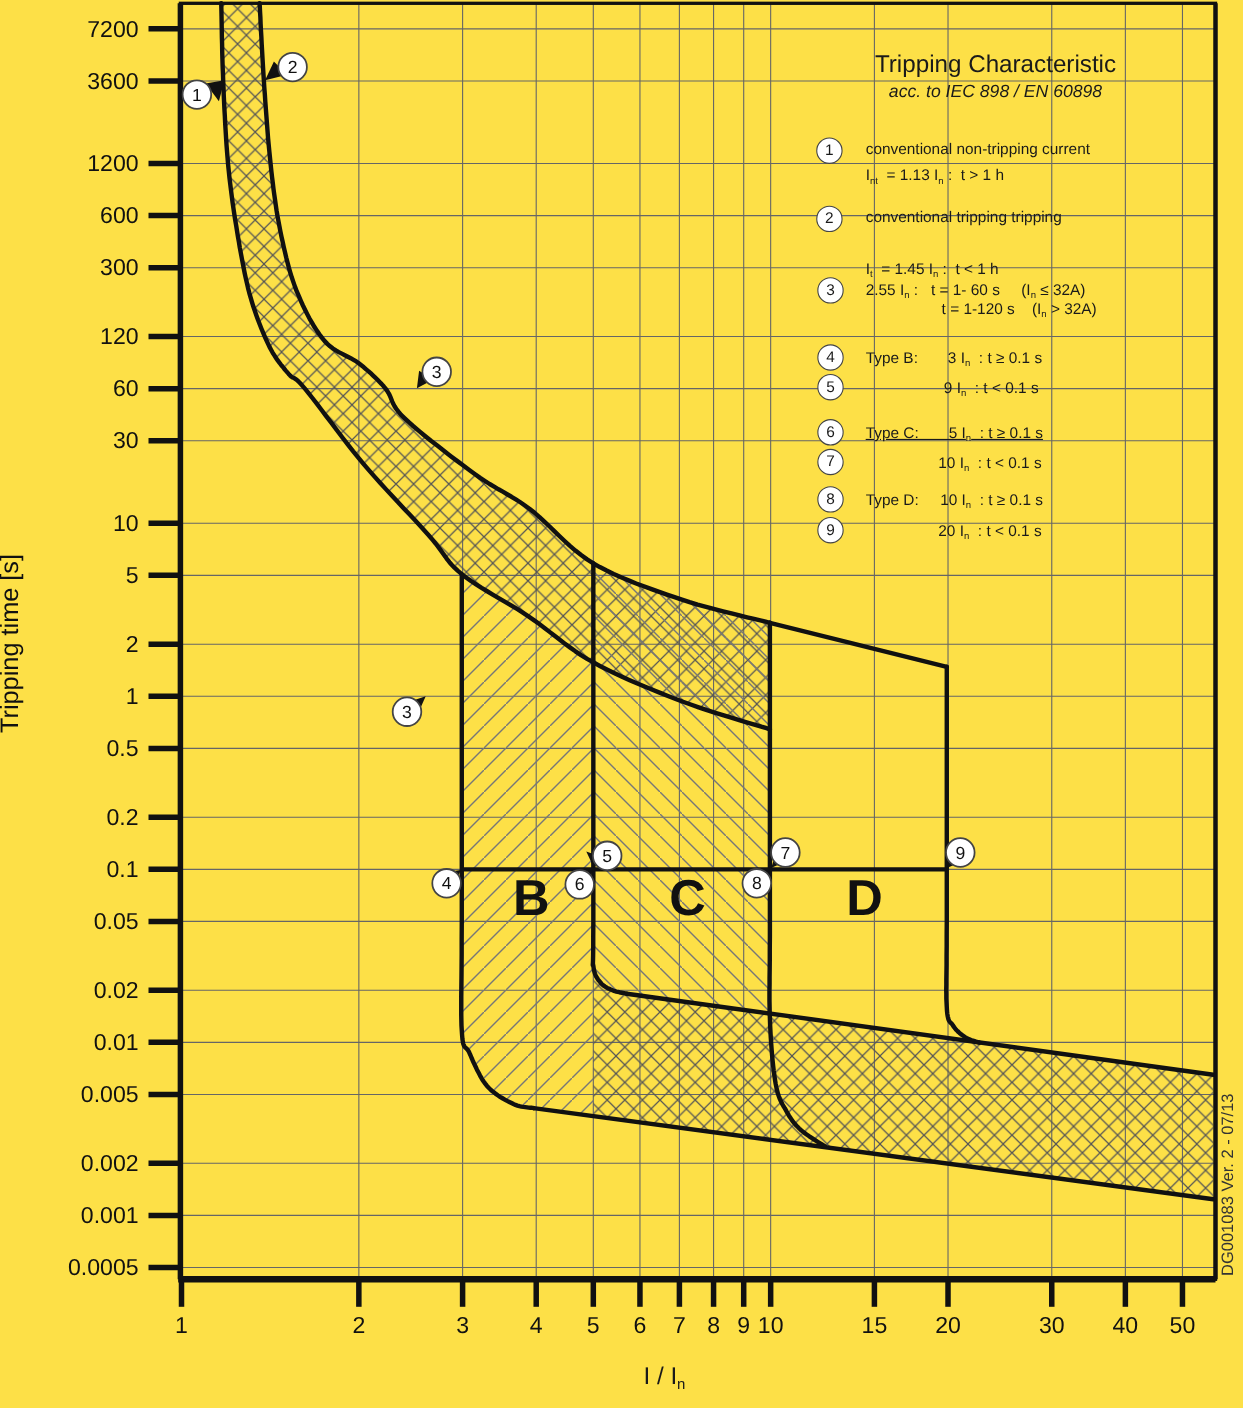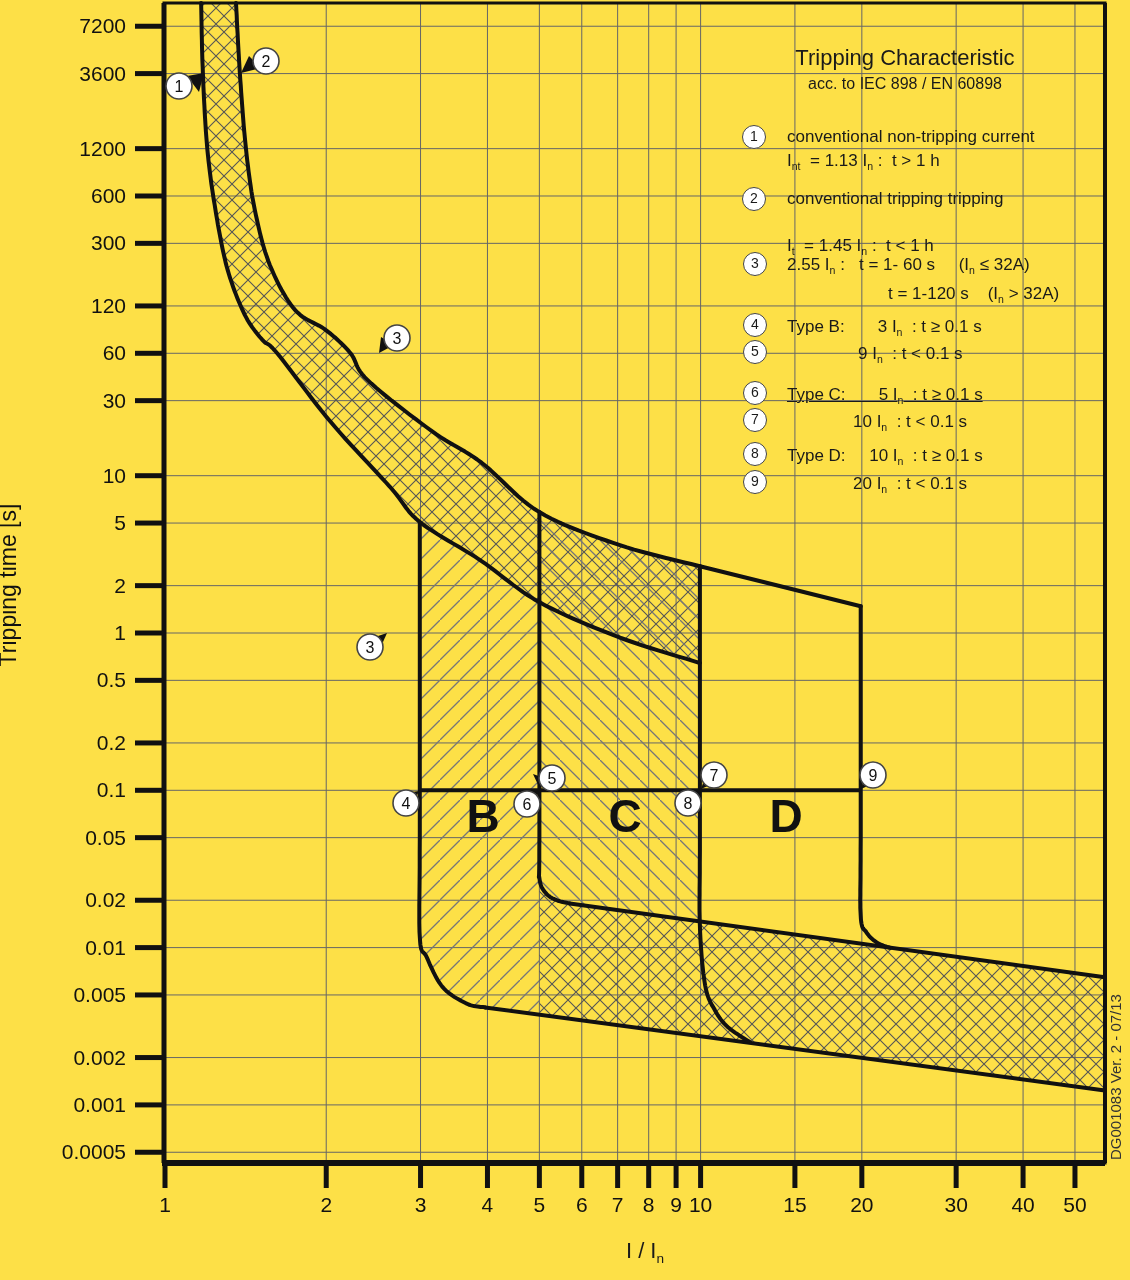--- a/index.html
+++ b/index.html
@@ -2,22 +2,22 @@
 <html><head>
 <meta charset="utf-8">
 <style>
   html,body{margin:0;padding:0;background:#fff;}
   .stage{position:relative;width:1130px;height:1280px;background:#fde047;overflow:hidden;
          font-family:"Liberation Sans",sans-serif;color:#1a1a1a;}
   svg{position:absolute;left:0;top:0;}
   #overlay{position:absolute;left:0;top:0;width:1130px;height:1116px;pointer-events:none;}
   .ov{position:absolute;white-space:pre;color:#1a1a1a;}
   .legend-title{font-size:22px;text-align:center;width:340px;}
-  .legend-subtitle{font-size:16px;text-align:center;width:340px;}
-  .lrow{font-size:17px;}
+  .legend-subtitle{font-size:16px;text-align:center;width:340px;font-style:italic;}
+  .lrow{font-size:14px;}
   .circ{position:absolute;width:24px;height:24px;border:1.5px solid #444;border-radius:50%;
         box-sizing:border-box;text-align:center;line-height:20px;font-size:14px;background:#fff;}
   sub{font-size:0.62em;vertical-align:-0.35em;}
   .xtitle{font-size:22px;}
 </style>
 </head>
 <body>
 
 <div class="stage">
   <svg id="chart" width="1130" height="1280">
@@ -207,30 +207,30 @@
         <circle cx="688" cy="803" r="13" fill="#fff" stroke="#444" stroke-width="1.6"></circle>
         <text x="688" y="808.5" font-size="16" text-anchor="middle" fill="#111111" font-family="Liberation Sans, sans-serif">8</text>
         <polygon points="861.0,789.0 866.0,774.0 879.0,781.0" fill="#111111"></polygon>
         <circle cx="873" cy="775" r="13" fill="#fff" stroke="#444" stroke-width="1.6"></circle>
         <text x="873" y="780.5" font-size="16" text-anchor="middle" fill="#111111" font-family="Liberation Sans, sans-serif">9</text>
       </g>
     </svg>
   <div id="overlay">
     <div class="ov legend-title" style="left:735px;top:45px;">Tripping Characteristic</div>
     <div class="ov legend-subtitle" style="left:735px;top:75px;">acc. to IEC 898 / EN 60898</div>
-    <div class="ov xtitle" style="left:585px;top:1238px;width:120px;text-align:center;"><span>I / I</span><sub>n</sub></div>
+    <div class="ov xtitle" style="left:585px;top:1238px;width:120px;"><span>I / I</span><sub>n</sub></div>
   <div class="circ" style="left: 742px; top: 125px;">1</div>
       <div class="ov lrow" style="left: 787px; top: 127px;"><span>conventional non-tripping current</span></div>
       <div class="ov lrow" style="left: 787px; top: 151px;"><span>I</span><sub>nt</sub><span>  = 1.13 I</span><sub>n</sub><span> :  t &gt; 1 h</span></div>
       <div class="circ" style="left: 742px; top: 187px;">2</div>
       <div class="ov lrow" style="left: 787px; top: 189px;"><span>conventional tripping tripping</span></div>
       <div class="ov lrow" style="left: 787px; top: 213px; margin-top: 23px;"><span>I</span><sub>t</sub><span>  = 1.45 I</span><sub>n</sub><span> :  t &lt; 1 h</span></div>
       <div class="circ" style="left: 743px; top: 252px;">3</div>
       <div class="ov lrow" style="left: 787px; top: 255px;"><span>2.55 I</span><sub>n</sub><span> :   t = 1- 60 s     (I</span><sub>n</sub><span> ≤ 32A)</span></div>
-      <div class="ov lrow" style="left: 856px; top: 284px; margin-left: 32px;"><span>t = 1-120 s    (I</span><sub>n</sub><span> &gt; 32A)</span></div>
+      <div class="ov lrow" style="left: 856px; top: 272px;"><span>t = 1-120 s    (I</span><sub>n</sub><span> &gt; 32A)</span></div>
       <div class="circ" style="left: 743px; top: 313px;">4</div>
       <div class="ov lrow" style="left: 787px; top: 317px;"><span>Type B:       3 I</span><sub>n</sub><span>  : t ≥ 0.1 s</span></div>
       <div class="circ" style="left: 743px; top: 340px;">5</div>
       <div class="ov lrow" style="left: 858px; top: 344px;"><span>9 I</span><sub>n</sub><span>  : t &lt; 0.1 s</span></div>
       <div class="circ" style="left: 743px; top: 381px;">6</div>
       <div class="ov lrow" style="left: 787px; top: 385px; text-decoration: underline;"><span>Type C:       5 I</span><sub>n</sub><span>  : t ≥ 0.1 s</span></div>
       <div class="circ" style="left: 743px; top: 408px;">7</div>
       <div class="ov lrow" style="left: 853px; top: 412px;"><span>10 I</span><sub>n</sub><span>  : t &lt; 0.1 s</span></div>
       <div class="circ" style="left: 743px; top: 442px;">8</div>
       <div class="ov lrow" style="left: 787px; top: 446px;"><span>Type D:     10 I</span><sub>n</sub><span>  : t ≥ 0.1 s</span></div>

